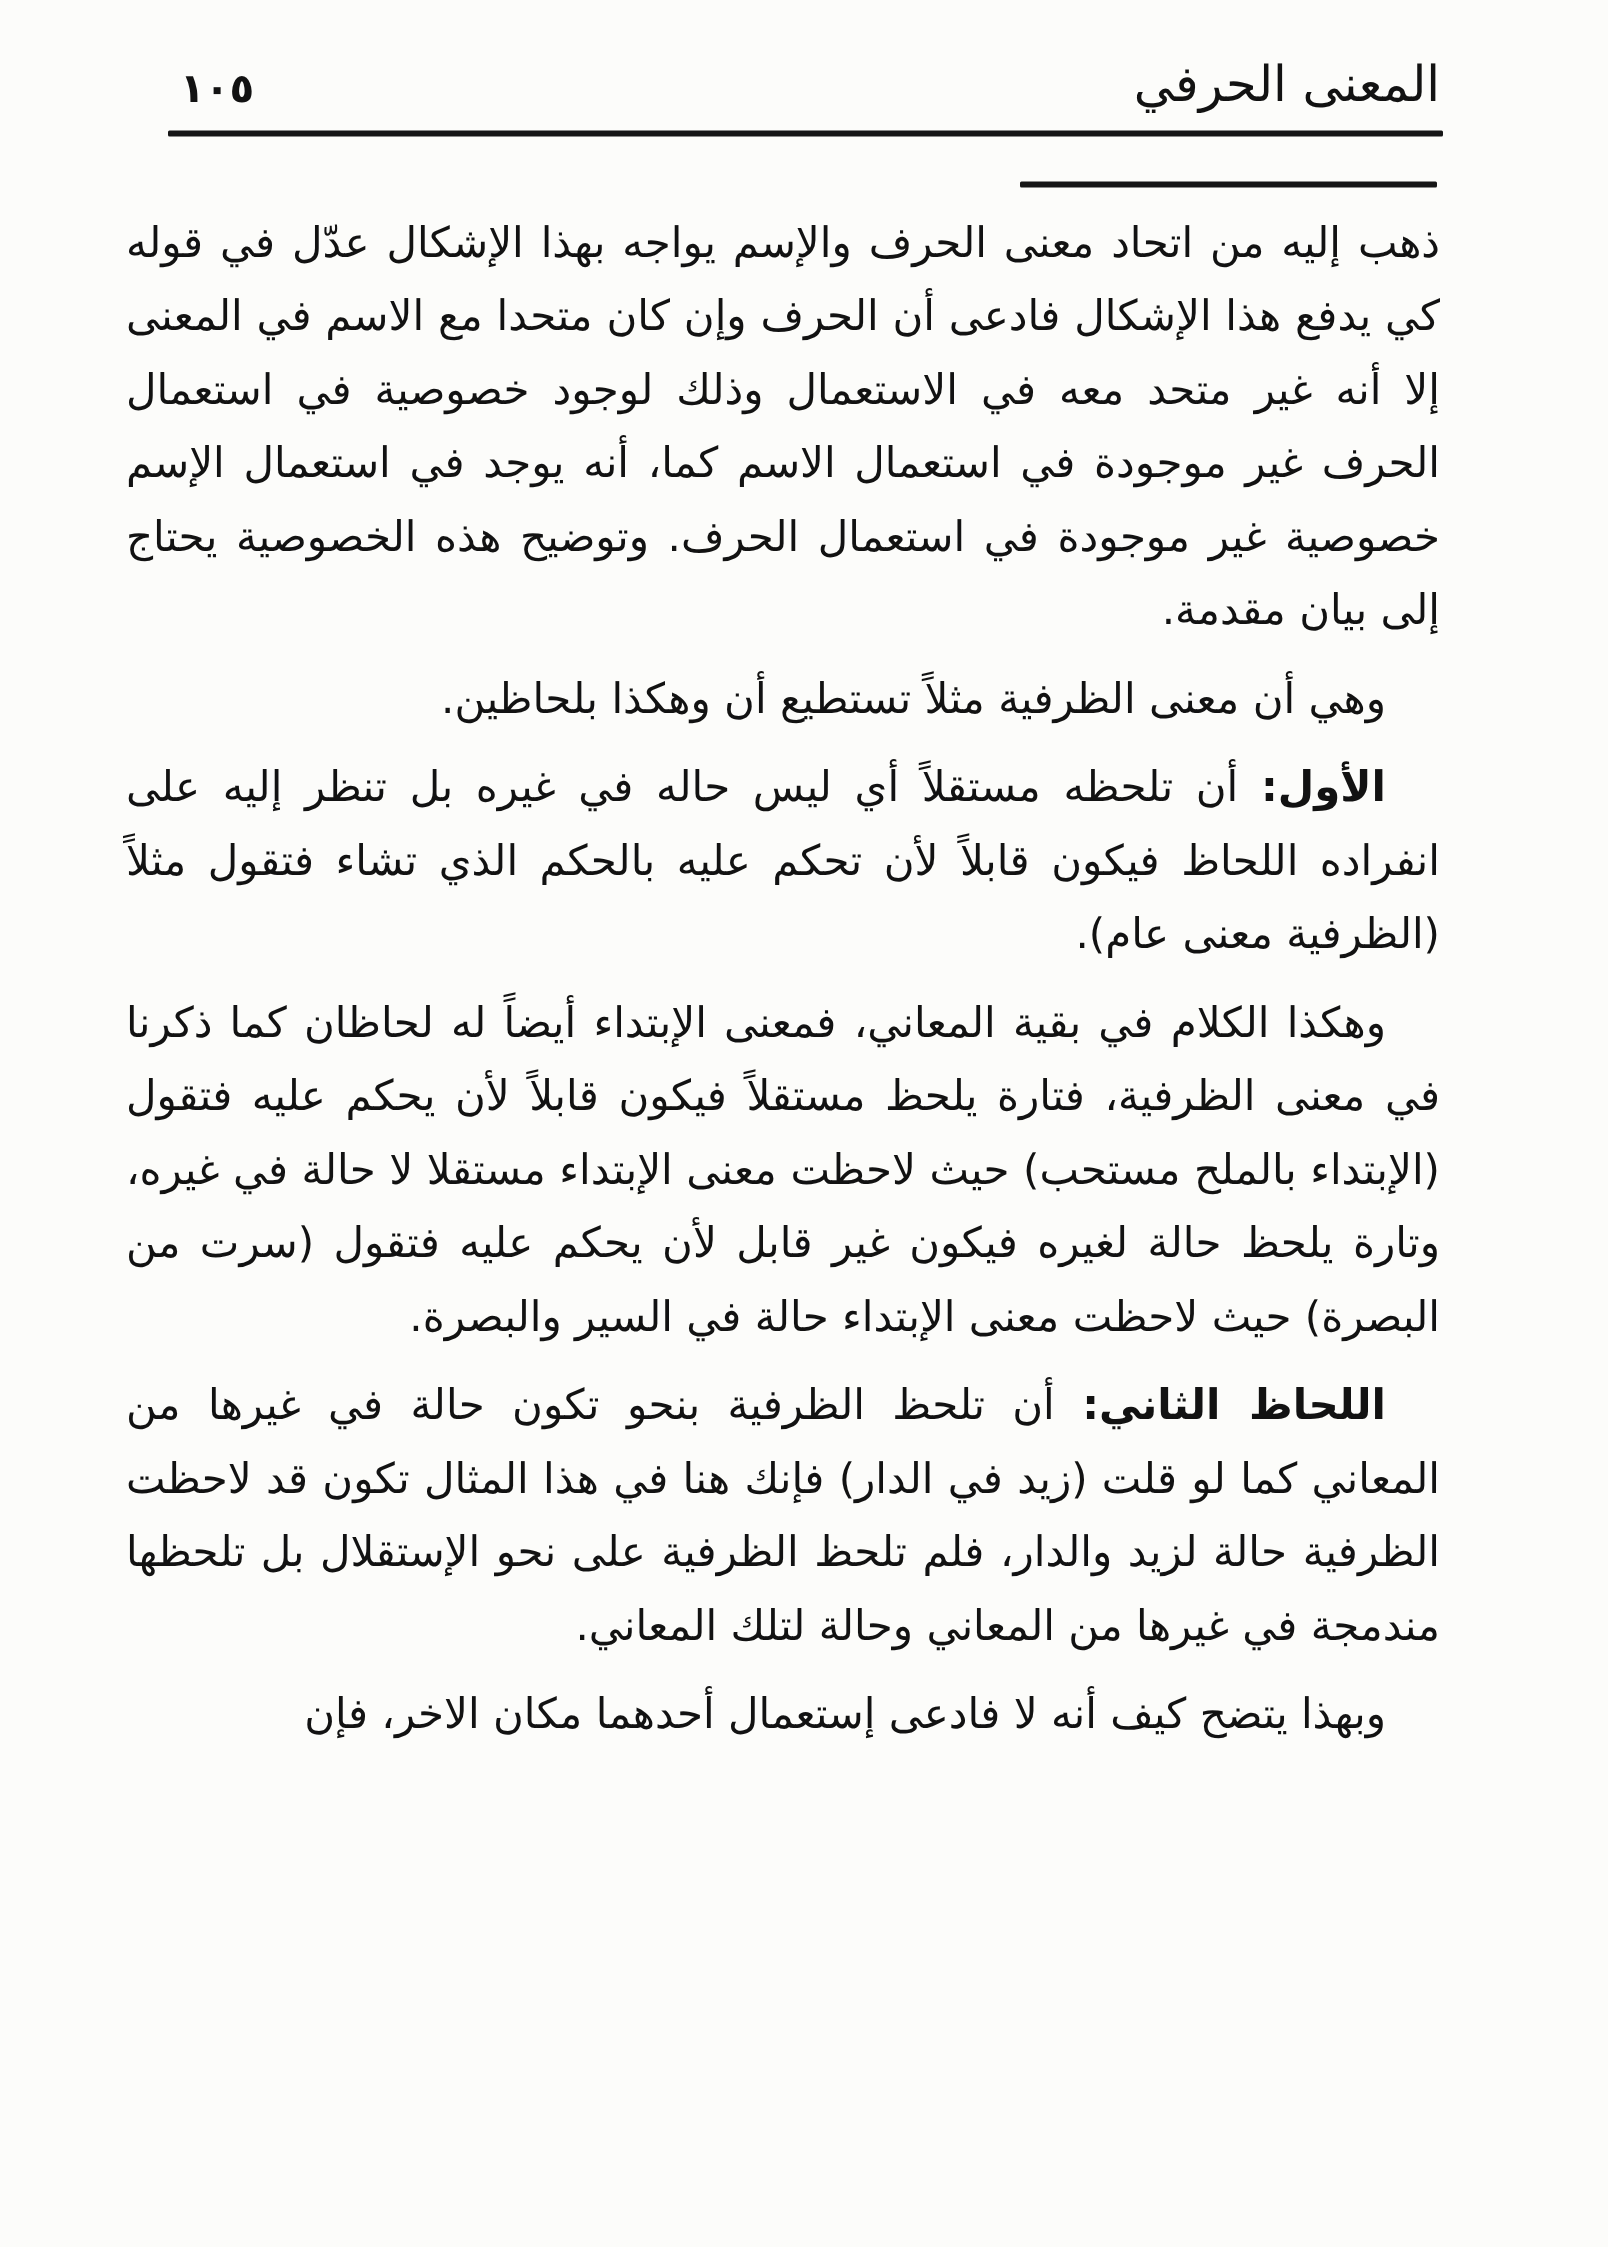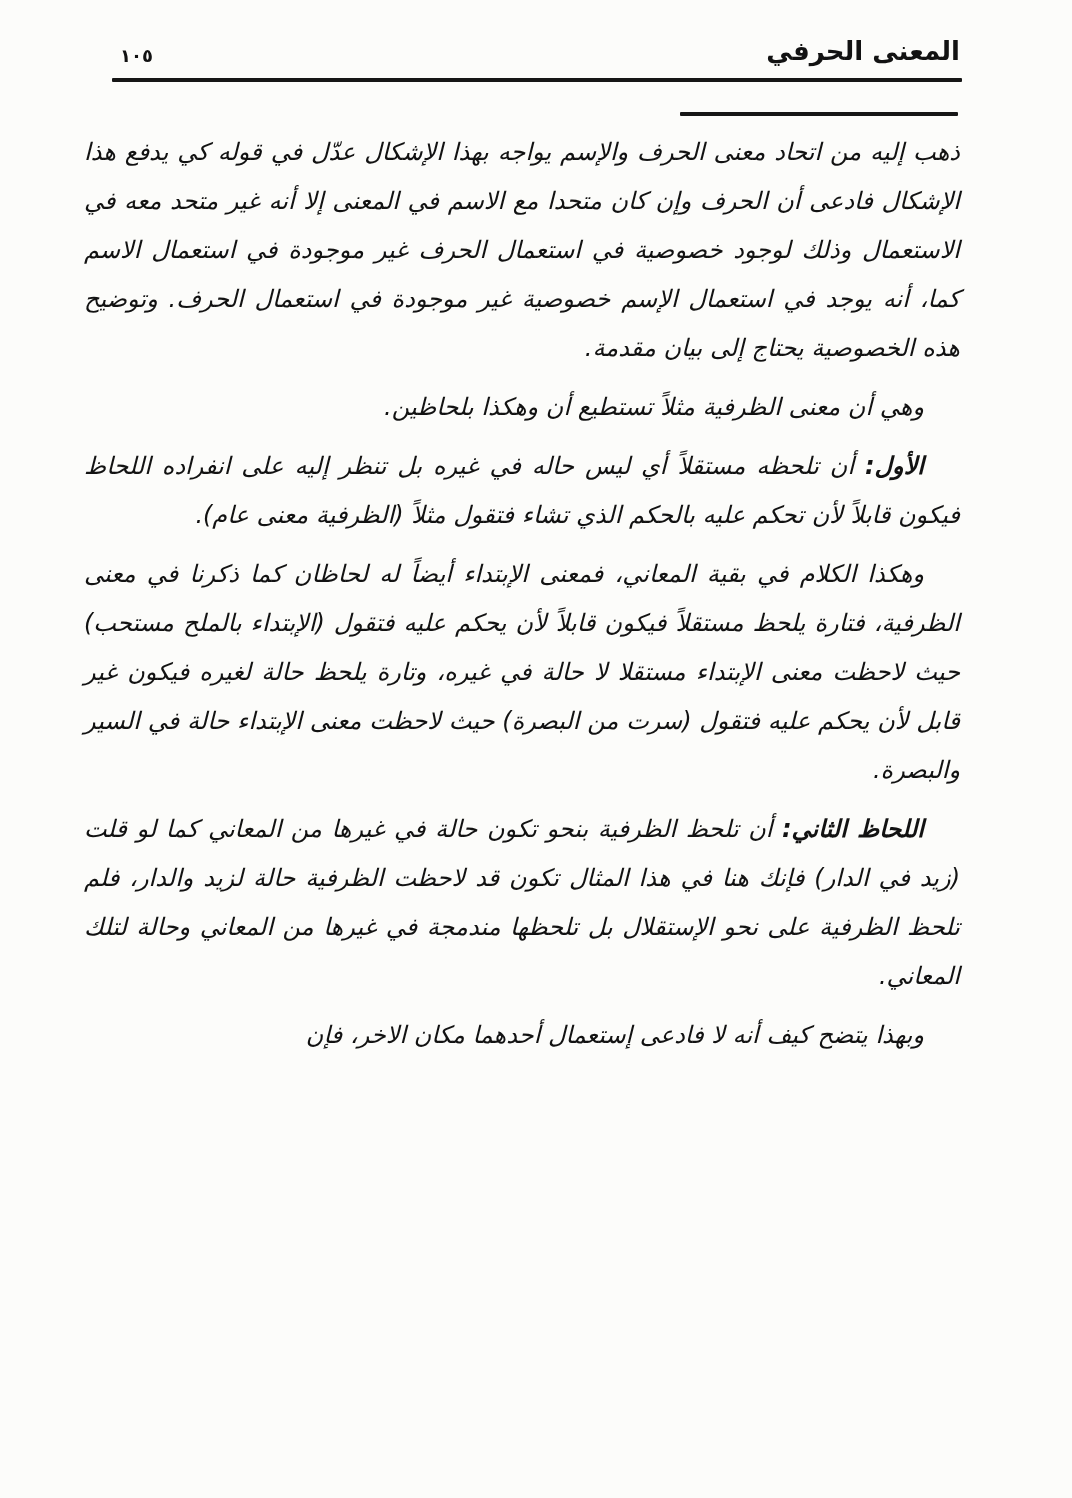--- a/index.html
+++ b/index.html
@@ -21,27 +21,27 @@
     padding: 36px 112px 20px 84px;
   }
   .page-header {
     display: flex;
     flex-direction: row;
     justify-content: space-between;
     align-items: flex-end;
     margin-left: 28px;
   }
   .running-title {
-    font-size: 26px;
-    font-weight: bold;
+    font-size: 33px;
+    font-weight: normal;
     letter-spacing: 0;
     text-align: center;
   }
   .page-number {
-    font-size: 18px;
+    font-size: 27px;
     font-weight: bold;
     padding-left: 8px;
   }
   .header-rule {
     height: 4px;
     background: #161616;
     margin-top: 12px;
     margin-right: -2px;
     margin-left: 28px;
     border-radius: 1px;
@@ -56,24 +56,23 @@
   }
   .footnote-rule {
     width: 278px;
     height: 4px;
     background: #161616;
     margin: 30px 2px 0 auto;
     border-radius: 1px;
   }
   .footnote {
     margin-top: 12px;
-    font-size: 24px;
+    font-size: 28px;
     line-height: 49px;
     text-align: justify;
-    font-style: italic;
   }
   .footnote p {
     margin: 0 0 10px 0;
   }
   .footnote p.indent {
     text-indent: 36px;
   }
   .footnote .lead {
     font-weight: bold;
   }

